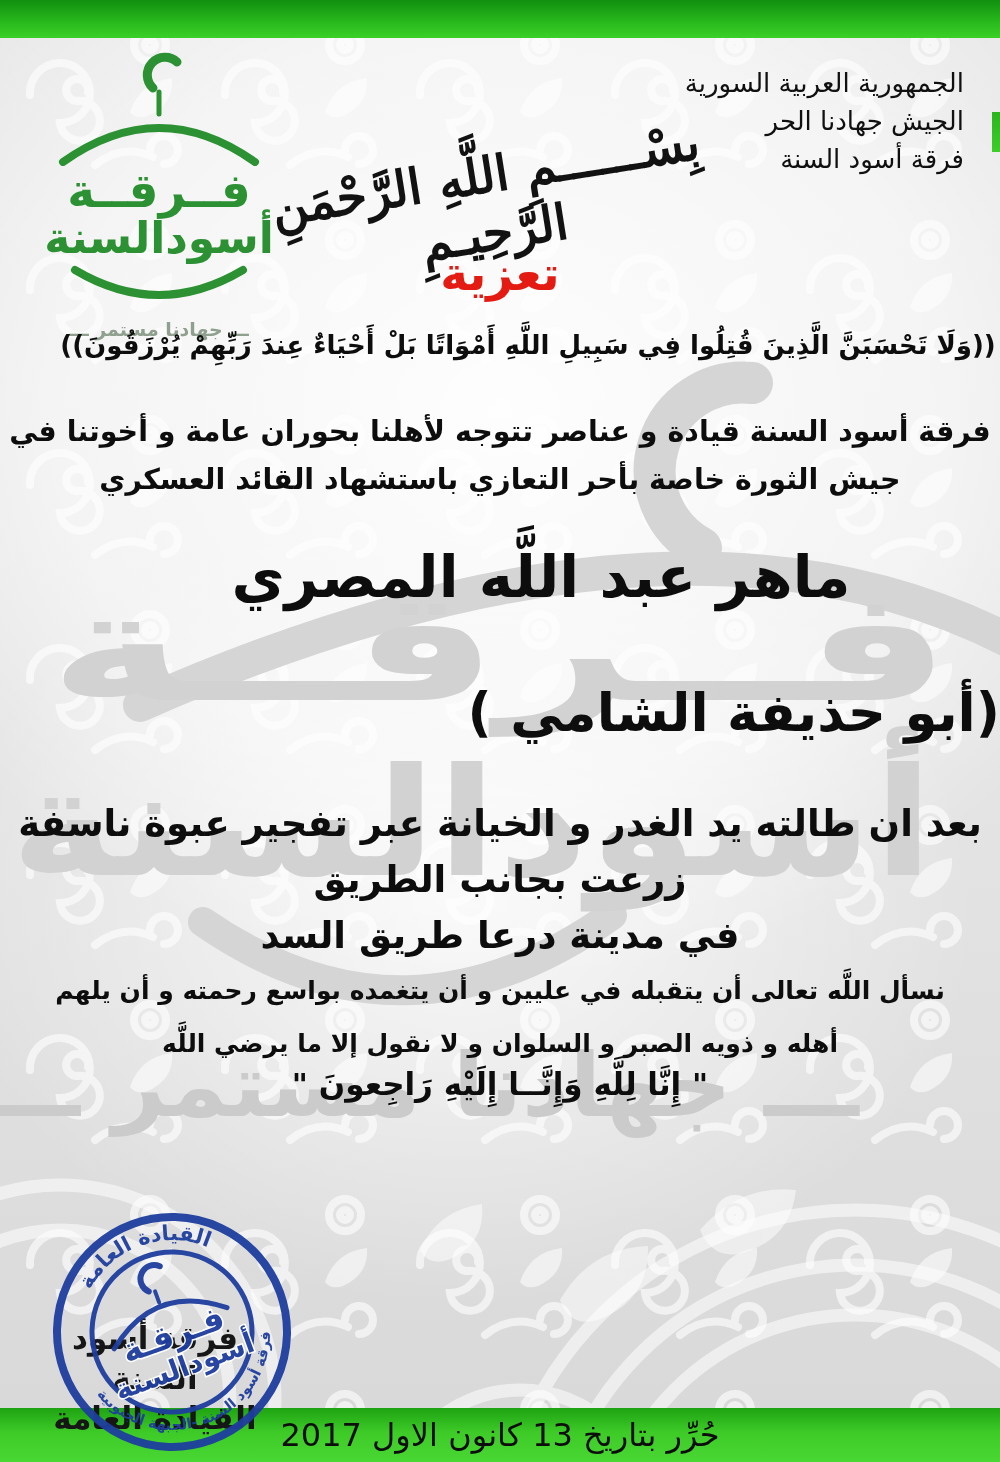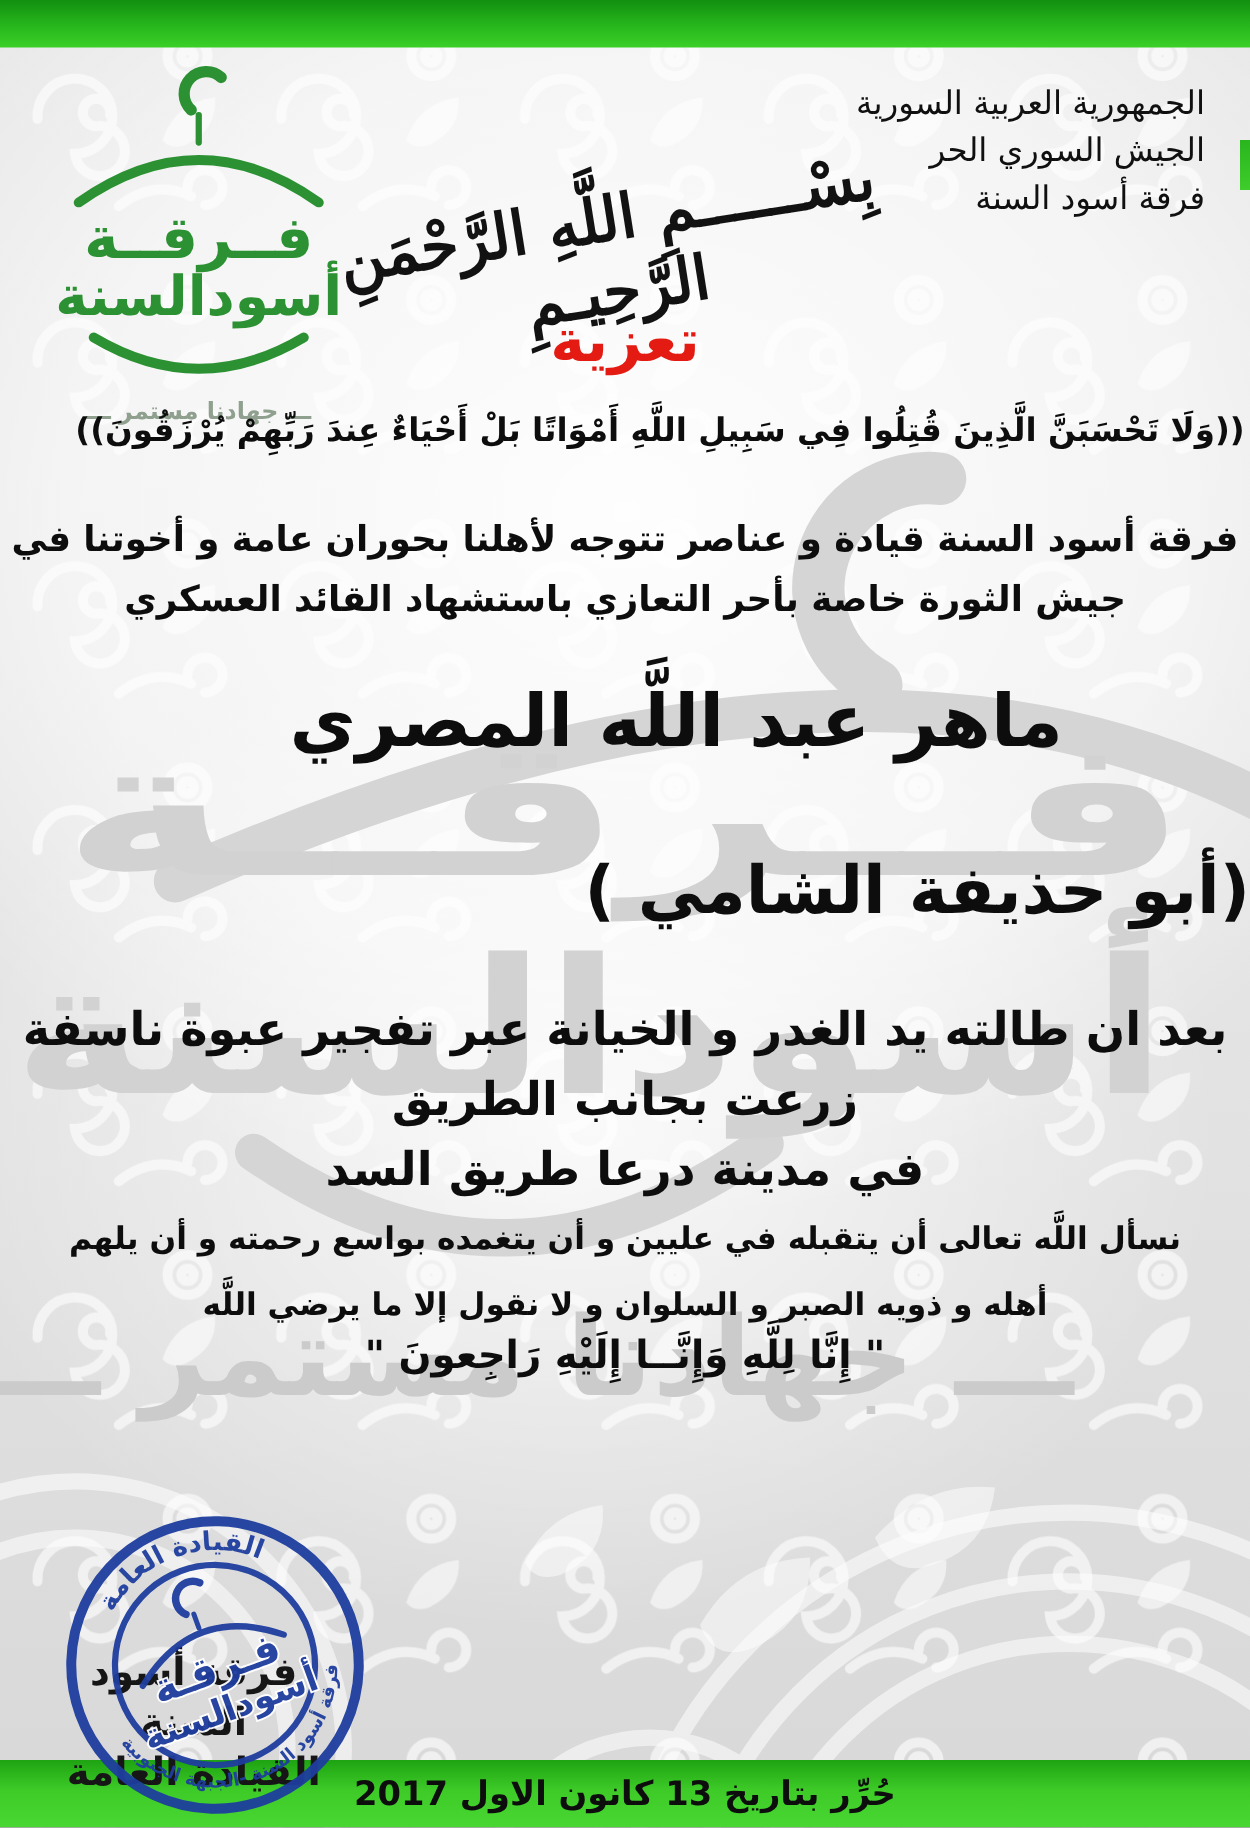--- a/index.html
+++ b/index.html
@@ -30,21 +30,21 @@
   .wm-word2{ top:748px; left:-28px; font-size:150px; transform:scaleX(1.18); }
   .wm-motto{ position:absolute; top:1034px; left:-78px; width:1000px; text-align:center;
              font-size:88px; font-weight:bold; color:#cbcbcb; transform:scaleX(1.05); }
 
   
   .top-bar{ left:0; top:0; width:1000px; height:38px; z-index:3;
     background:linear-gradient(180deg,#128f10 0%,#27b71c 55%,#3bd028 100%); }
   .bottom-bar{ left:0; top:1408px; width:1000px; height:54px; z-index:3;
     background:linear-gradient(180deg,#1ea312 0%,#3ecb28 45%,#49d733 100%);
     display:flex; align-items:center; justify-content:center; }
-  .date-line{ font-size:27px; font-weight:bold; color:#0d0d0d; }
+  .date-line{ font-size:32px; font-weight:normal; color:#0d0d0d; }
   .right-strip{ right:0; top:112px; width:8px; height:40px; z-index:3;
     background:linear-gradient(180deg,#2ab51e,#3ecd2b); }
 
   
   .logo{ left:34px; top:48px; width:250px; text-align:center; z-index:4; color:#2c9133; }
   .logo-line1{ font-size:47px; font-weight:bold; line-height:1.05; }
   .logo-line2{ font-size:44px; font-weight:bold; line-height:1.05; }
   .logo-motto{ margin-top:8px; font-size:19px; font-weight:bold; color:#8fa08f; }
 
   .letterhead{ right:36px; top:64px; z-index:4; text-align:right;
@@ -136,21 +136,21 @@
     <div class="logo-line1">فــرقــة</div>
     <div class="logo-line2">أسودالسنة</div>
     <svg width="200" height="46" viewBox="0 0 200 46" style="margin:2px auto 0">
       <path d="M16,6 Q100,56 184,6" stroke="#2c9133" stroke-width="8" fill="none" stroke-linecap="round"></path>
     </svg>
     <div class="logo-motto">ـــ جهادنا مستمر ـــ</div>
   </div>
 
   <div class="abs letterhead">
     <div>الجمهورية العربية السورية</div>
-    <div>الجيش السوري الحر</div>
+    <div>الجيش جهادنا الحر</div>
     <div>فرقة أسود السنة</div>
   </div>
 
   <div class="abs bismillah">بِسْــــــمِ اللَّهِ الرَّحْمَنِ الرَّحِيـمِ</div>
 
   <div class="t title">تعزية</div>
   <div class="t verse">((وَلَا تَحْسَبَنَّ الَّذِينَ قُتِلُوا فِي سَبِيلِ اللَّهِ أَمْوَاتًا  بَلْ أَحْيَاءٌ عِندَ رَبِّهِمْ يُرْزَقُونَ))</div>
   <p class="t intro">فرقة أسود السنة قيادة و عناصر تتوجه لأهلنا بحوران عامة و أخوتنا في
 جيش الثورة  خاصة بأحر التعازي باستشهاد القائد العسكري</p>
   <div class="t name">ماهر عبد اللَّه المصري</div>

